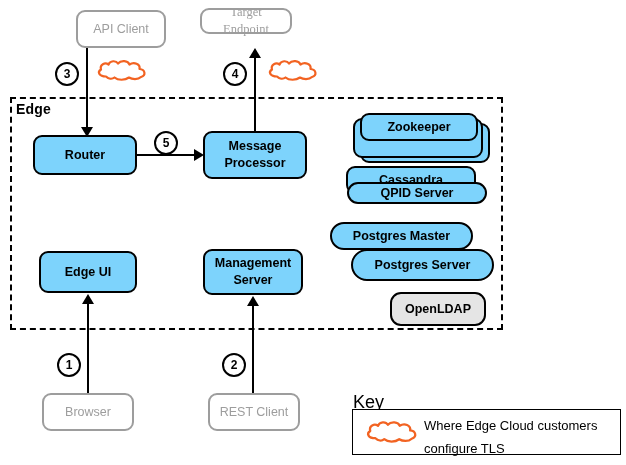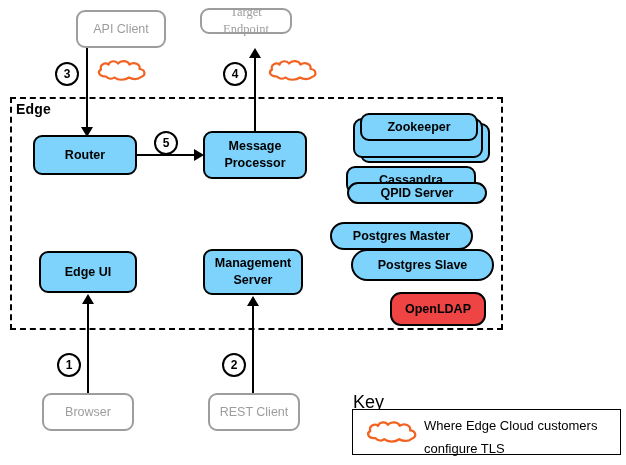--- a/index.html
+++ b/index.html
@@ -30,21 +30,21 @@
     border:2px solid #000000;
     border-radius:9px;
   }
   .node.external{
     background:#ffffff;
     border:2px solid #9d9d9d;
     color:#9d9d9d;
     font-weight:normal;
     font-size:12.5px;
   }
-  .node.light{ background:#ef4444; }
+  .node.light{ background:#e5e5e5; }
   .node.pill{ border-radius:22px; }
   .node .lbl{ display:block; white-space:pre-line; }
 
   
   #edge-zone{
     position:absolute;
     left:10px; top:97px;
     width:493px; height:233px;
     box-sizing:border-box;
     border:2px dashed #000000;
@@ -205,21 +205,21 @@
   </div>
   <div class="node" style="left:360px;top:113px;width:118px;height:28px;font-size:12.5px;">
     <span class="lbl">Zookeeper</span>
   </div>
 
   <div class="node pill" style="left:347px;top:182px;width:140px;height:22px;">
     <span class="lbl">QPID Server</span>
   </div>
 
   <div class="node pill" style="left:351px;top:249px;width:143px;height:32px;">
-    <span class="lbl">Postgres Slave</span>
+    <span class="lbl">Postgres Server</span>
   </div>
   <div class="node pill" style="left:330px;top:222px;width:143px;height:28px;">
     <span class="lbl">Postgres Master</span>
   </div>
 
   <div class="node light" style="left:390px;top:292px;width:96px;height:34px;border-radius:11px;">
     <span class="lbl">OpenLDAP</span>
   </div>
 
   <div class="line vline" style="left:87px;top:302px;height:91px;"></div>

